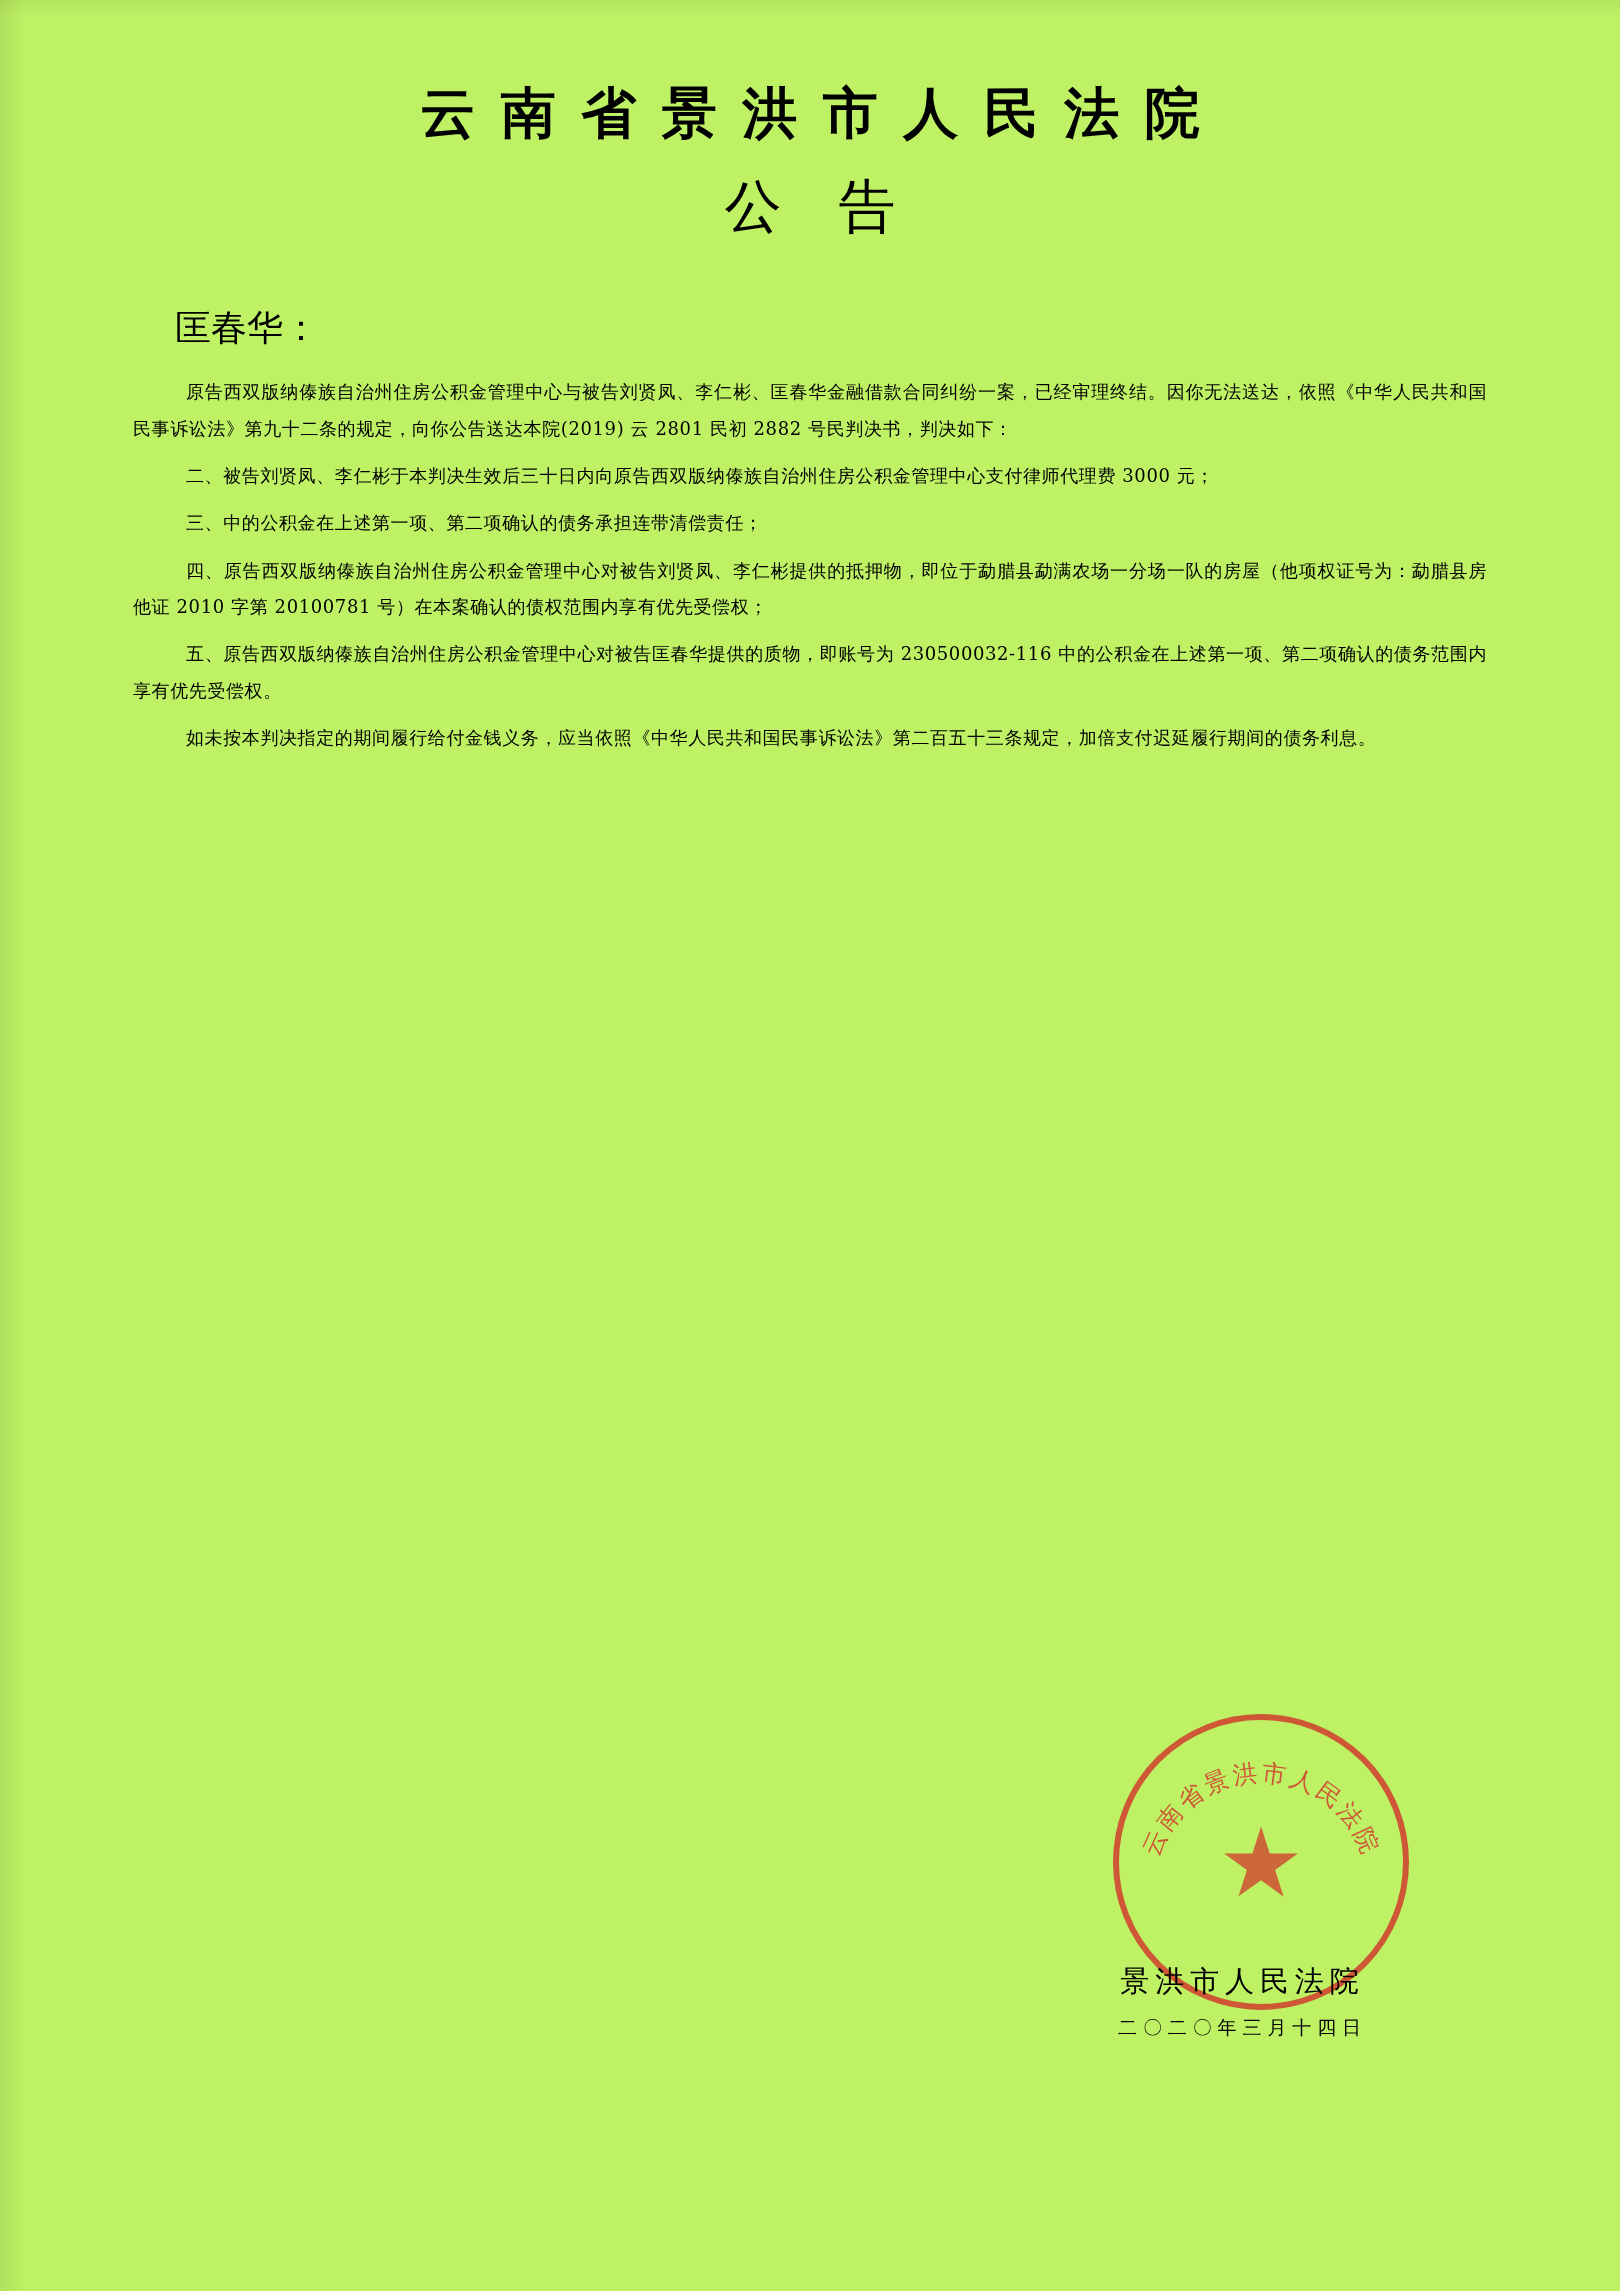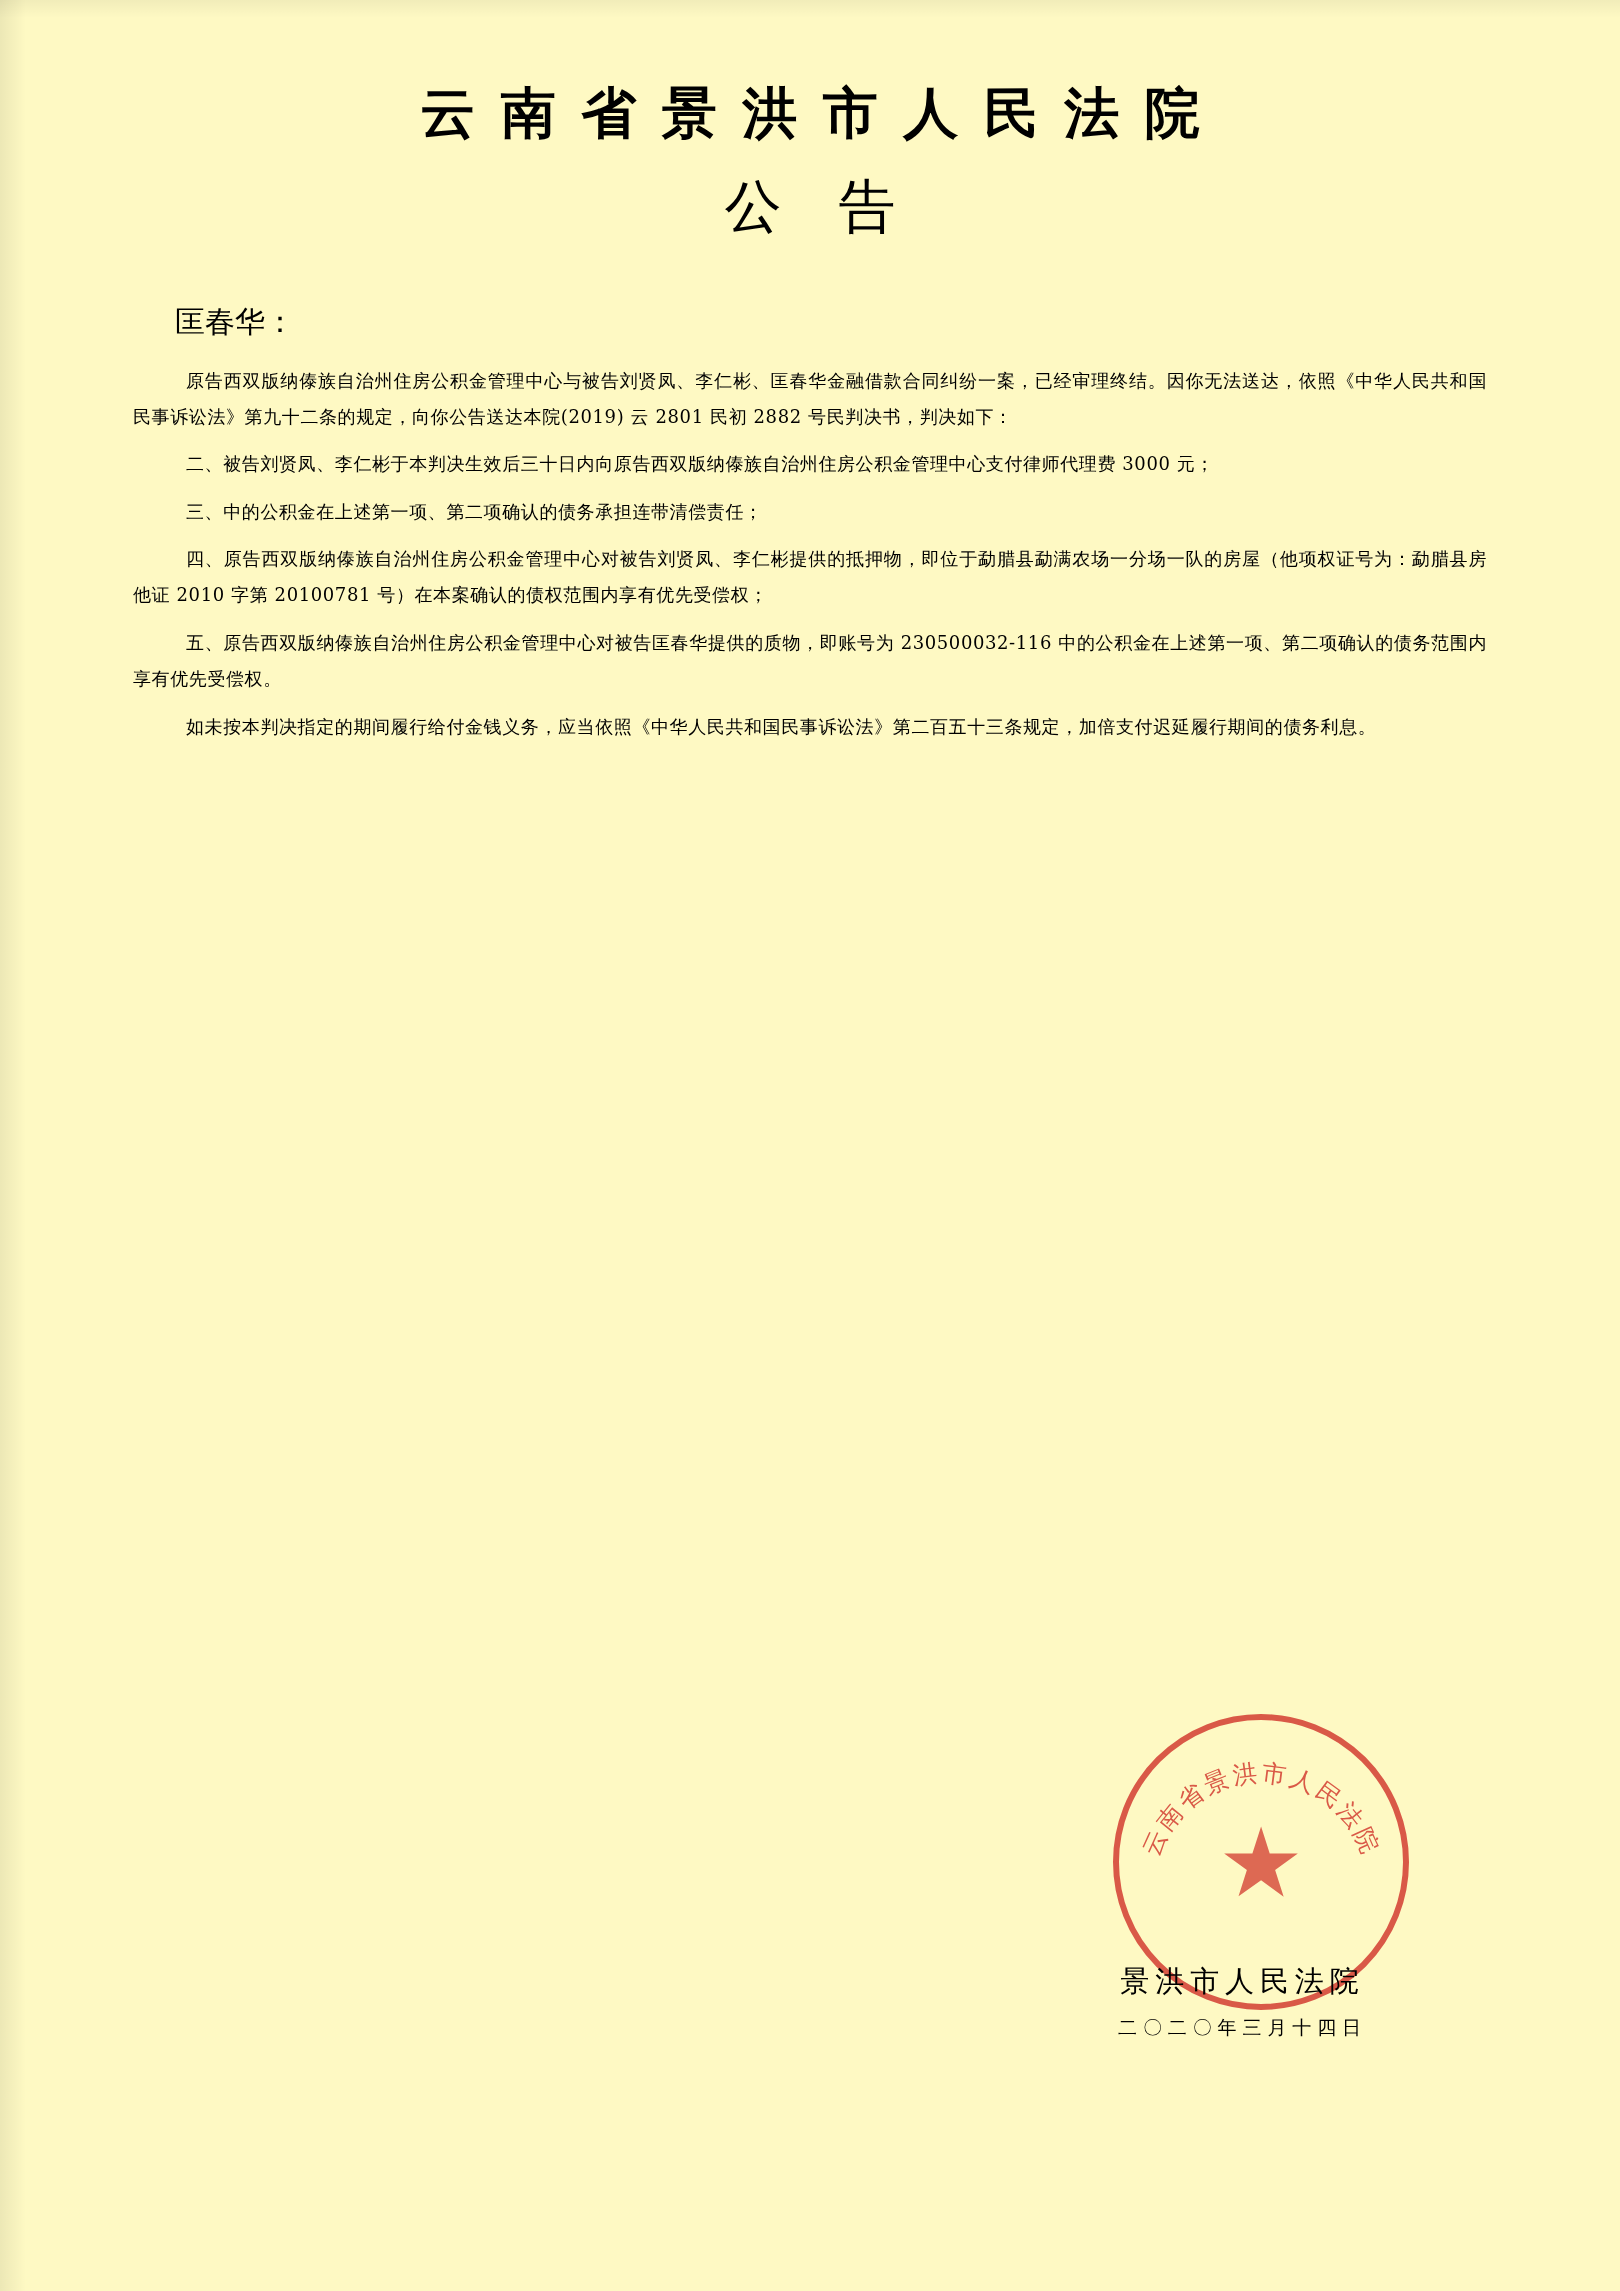--- a/index.html
+++ b/index.html
@@ -14,21 +14,21 @@
     font-family: "DejaVu Serif", "Liberation Serif", serif;
     color: #000000;
     overflow: hidden;
   }
   .page {
     position: absolute;
     left: 0;
     top: 0;
     width: 1620px;
     height: 2292px;
-    background: #fef9c3;
+    background: #bef264;
     box-sizing: border-box;
     padding: 69px 88px 0 88px;
   }
   .court-title {
     text-align: center;
     font-size: 55px;
     font-weight: bold;
     letter-spacing: 25.5px;
     line-height: 1.25;
     margin: 9.8px 0 0 0;
@@ -43,21 +43,21 @@
     letter-spacing: 57px;
     padding-left: 57px;
     margin: 21.6px 0 0 0;
     font-family: "DejaVu Serif", "Liberation Serif", serif;
   }
   .body-wrap {
     margin-top: 47px;
     padding: 0 34px 0 34px;
   }
   .addressee {
-    font-size: 30px;
+    font-size: 36px;
     line-height: 1.95;
     margin: 0 0 3.9px 0;
     text-indent: 53px;
   }
   p.para {
     font-size: 18px;
     line-height: 2.02;
     margin: 11px;
     text-indent: 53px;
     text-align: justify;

